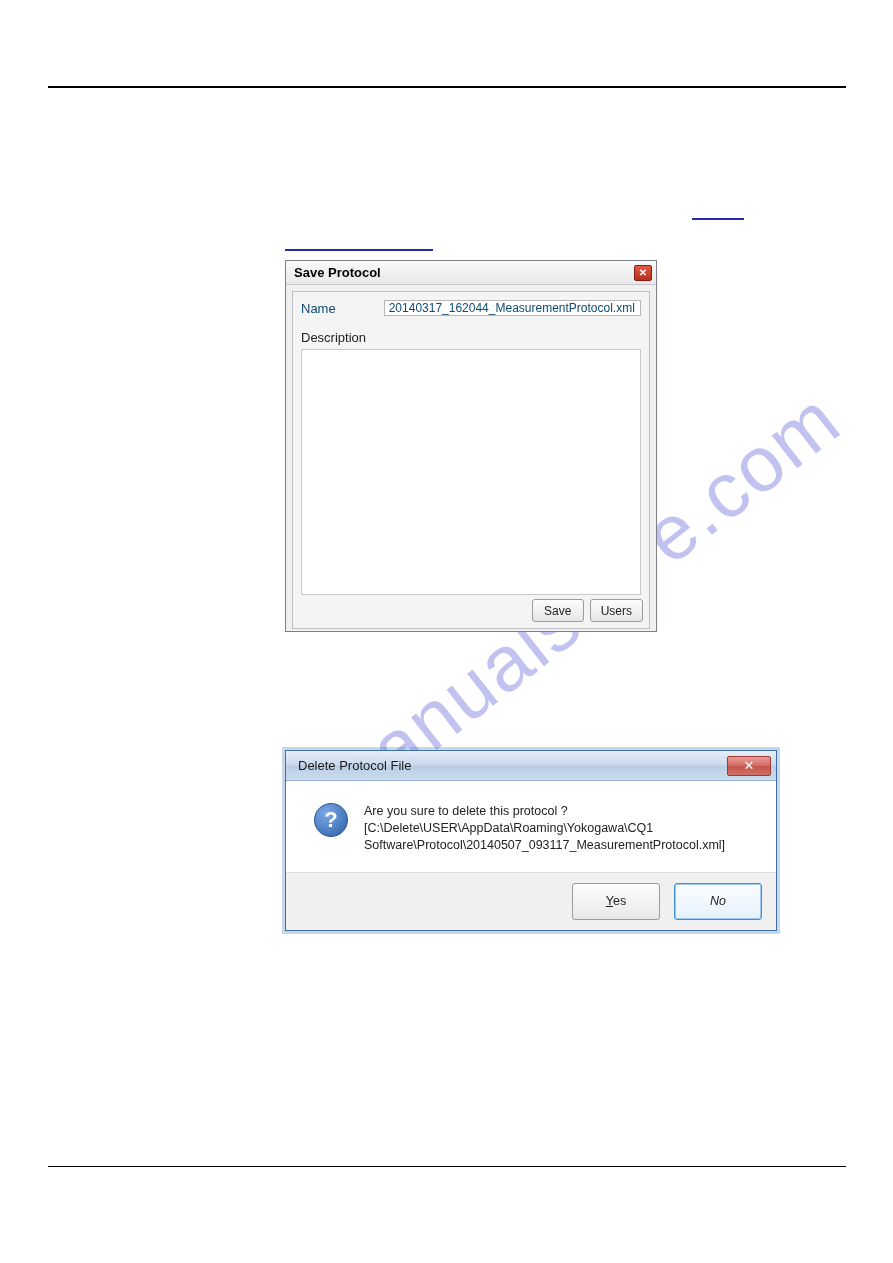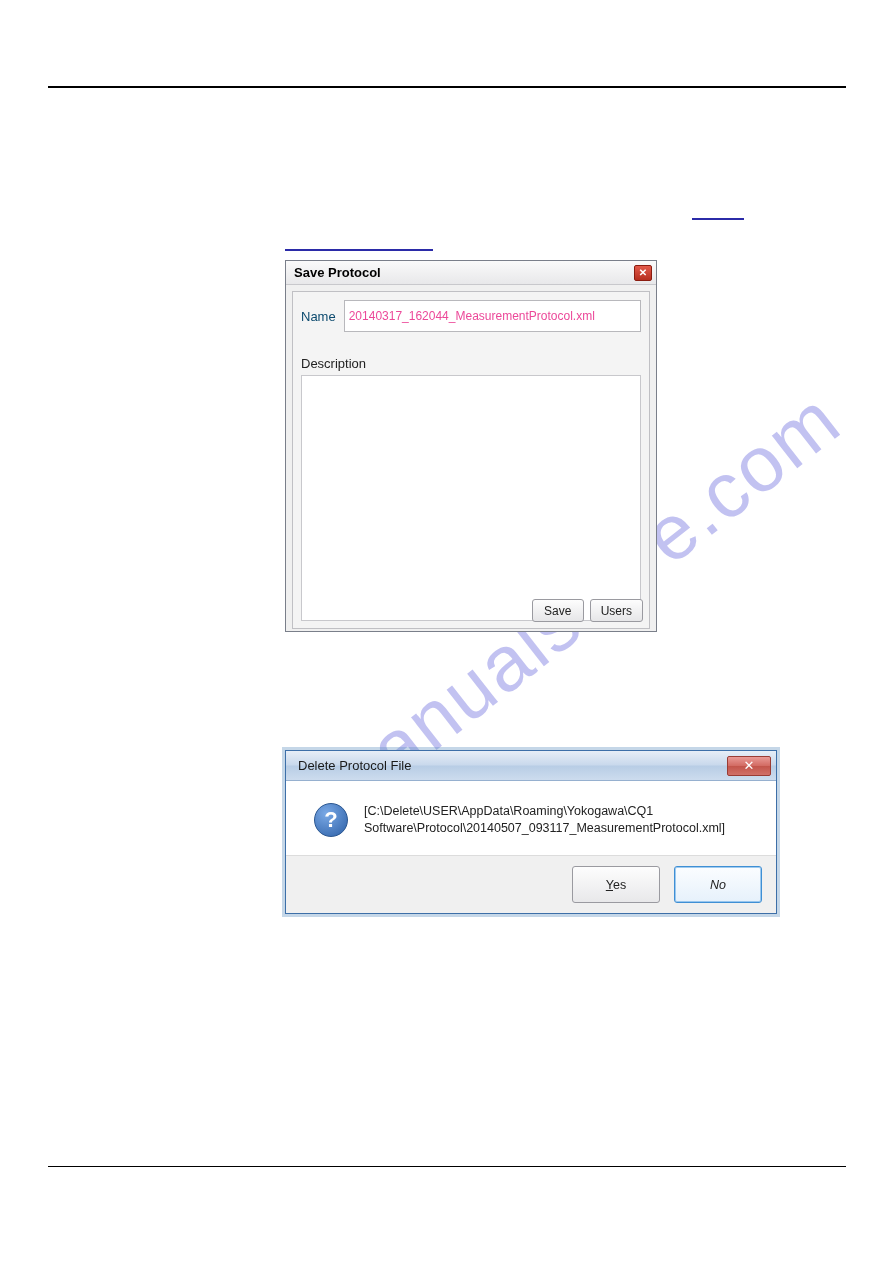--- a/index.html
+++ b/index.html
@@ -94,28 +94,29 @@
     border: 1px solid #c0c0c4;
     background: #f4f4f4;
     height: 338px;
     padding: 8px;
     position: relative;
   }
   .name-row { display: flex; align-items: center; gap: 8px; }
   .name-label { font-size: 13px; color: #0c4a6e; }
   .name-input {
     flex: 1;
-    height: 32px;
+    height: 16px;
     border: 1px solid #b8b8bc;
     background: #fff;
     font-size: 12px;
     padding: 1px 4px;
-    color: #ec4899;
-  }
-  .desc-label { font-size: 13px; color: #222; margin-top: 24px; }
+    color: #0c4a6e;
+    margin-left: 40px;
+  }
+  .desc-label { font-size: 13px; color: #222; margin-top: 14px; }
   .desc-box {
     margin-top: 4px;
     width: 100%;
     height: 246px;
     border: 1px solid #c8c8cc;
     background: #fff;
     resize: none;
     font-size: 12px;
     padding: 4px;
   }
@@ -250,20 +251,21 @@
 </div>
 
 <div class="delete-dialog">
   <div class="del-title-bar">
     <span>Delete Protocol File</span>
     <div class="del-close">✕</div>
   </div>
   <div class="del-body">
     <div class="del-icon">?</div>
     <div class="del-text">
+      <div>Are you sure to delete this protocol ?</div>
       <div>[C:\Delete\USER\AppData\Roaming\Yokogawa\CQ1</div>
       <div>Software\Protocol\20140507_093117_MeasurementProtocol.xml]</div>
     </div>
   </div>
   <div class="del-footer">
     <button class="del-btn">
       <span class="u">Y</span><span>es</span>
     </button>
     <button class="del-btn default">No</button>
   </div>

